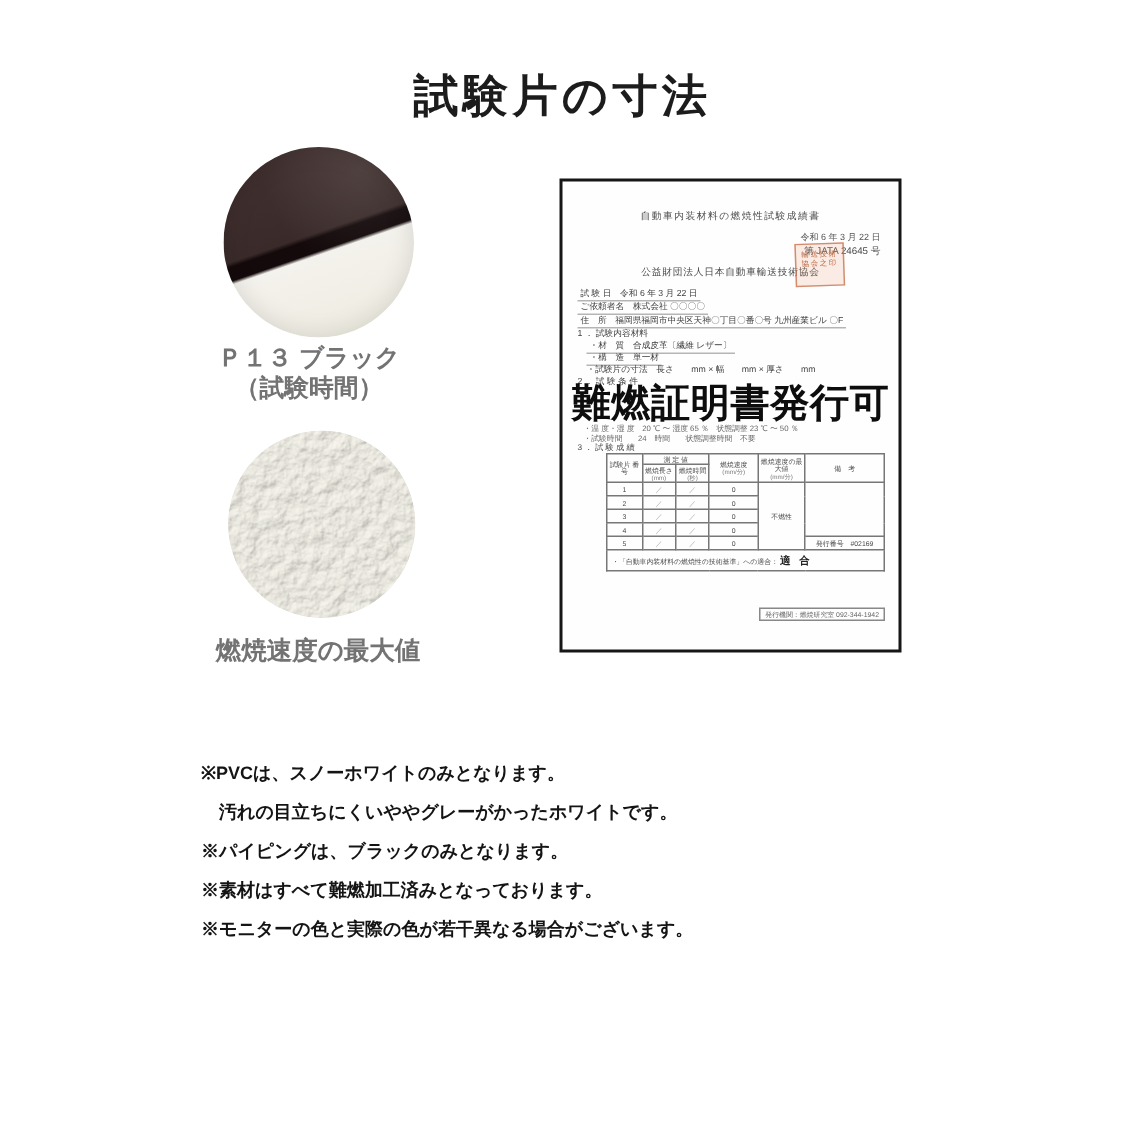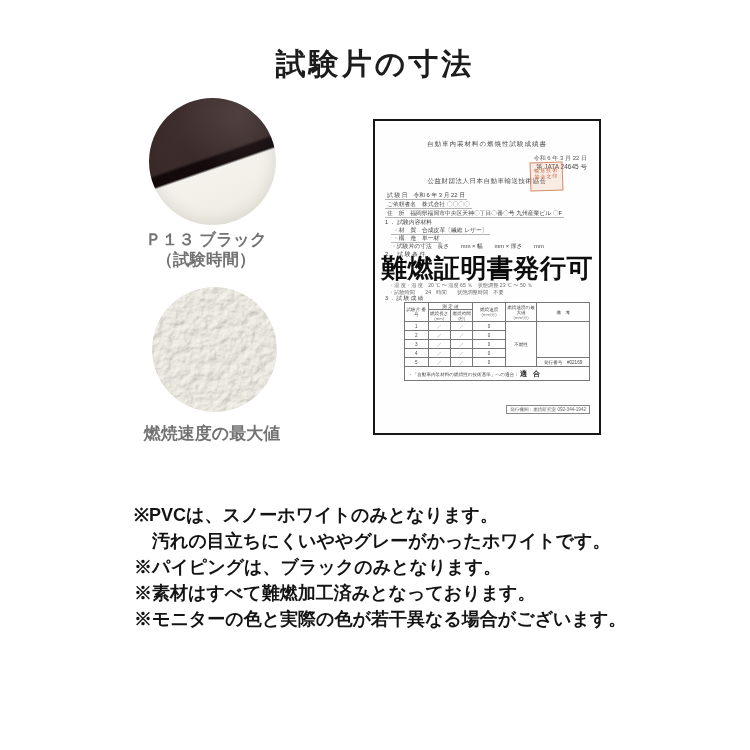--- a/index.html
+++ b/index.html
@@ -63,21 +63,21 @@
   .cert-table .datacell{height:9px;}
   .col1{width:18px;} .col2{width:37px;} .col3{width:36px;}
   .col4{width:26px;} .col5{width:25px;} .col6{width:44px;}
   .t-footer td{text-align:left;padding:1.5px 3px;}
   .t-footer .pass{font-size:7px;font-weight:bold;color:#222;letter-spacing:2px;}
   .issuer-box{position:absolute;right:9px;top:284px;border:0.5px solid #888;
               font-size:4.6px;color:#666;padding:1px 3px;white-space:nowrap;}
 
   
   .notes{position:absolute;left:134px;top:502px;width:560px;
-         font-size:18px;font-weight:bold;line-height:26px;color:#141414;}
+         font-size:12px;font-weight:bold;line-height:26px;color:#141414;}
   .note-line{white-space:nowrap;}
 </style>
 </head>
 <body>
 
 <div class="page">
 
   <h1 class="title">試験片の寸法</h1>
 
   <div class="circle circle1"></div>

